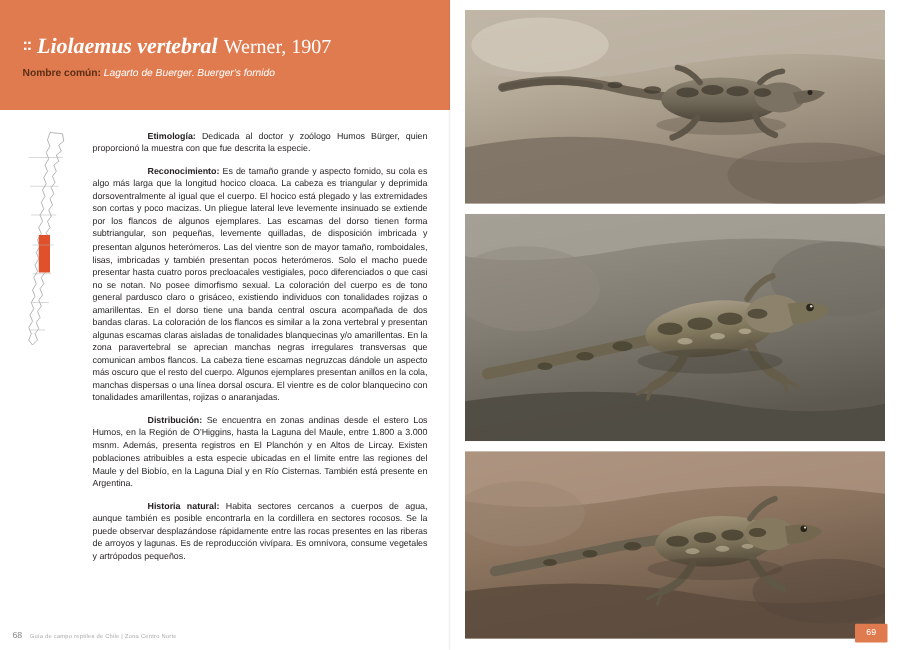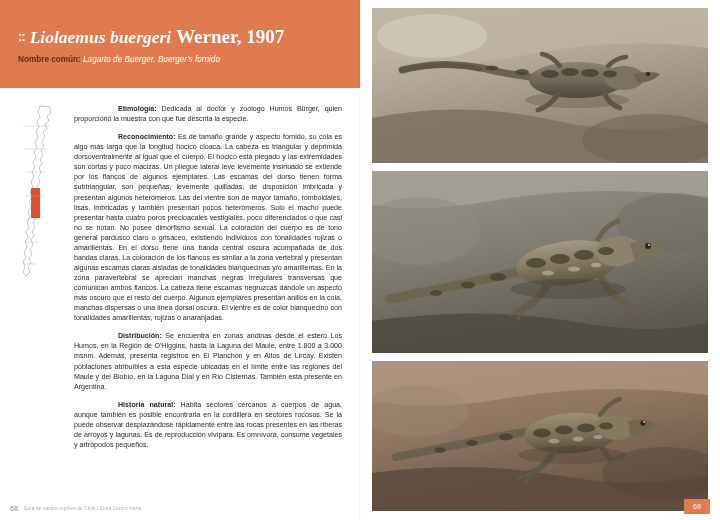--- a/index.html
+++ b/index.html
@@ -59,22 +59,22 @@
   }
   .sp-genus {
     font-family: "Liberation Serif", serif;
     font-style: italic;
     font-weight: bold;
     font-size: 17.5px;
     color: #ffffff;
   }
   .sp-author {
     font-family: "Liberation Serif", serif;
-    font-weight: bold;
-    font-size: 19px;
+    font-weight: normal;
+    font-size: 16px;
     color: #ffffff;
   }
   .common-line {
     margin-top: 7px;
     font-size: 8.2px;
     color: #ffffff;
     white-space: nowrap;
   }
   .common-label {
     font-weight: bold;
@@ -186,21 +186,21 @@
 <body>
 
 <div class="page">
 
   <div class="left-page">
 
     <div class="header-band">
       <div class="header-inner">
         <div class="sp-line">
           <span class="sp-marker">::</span>
-          <span class="sp-genus">Liolaemus buergeri</span>
+          <span class="sp-genus">Liolaemus vertebral</span>
           <span class="sp-author">Werner, 1907</span>
         </div>
         <div class="common-line">
           <span class="common-label">Nombre común:</span>
           <span class="common-value">Lagarto de Buerger.</span>
           <span class="common-en">Buerger's fornido</span>
         </div>
       </div>
     </div>
 

